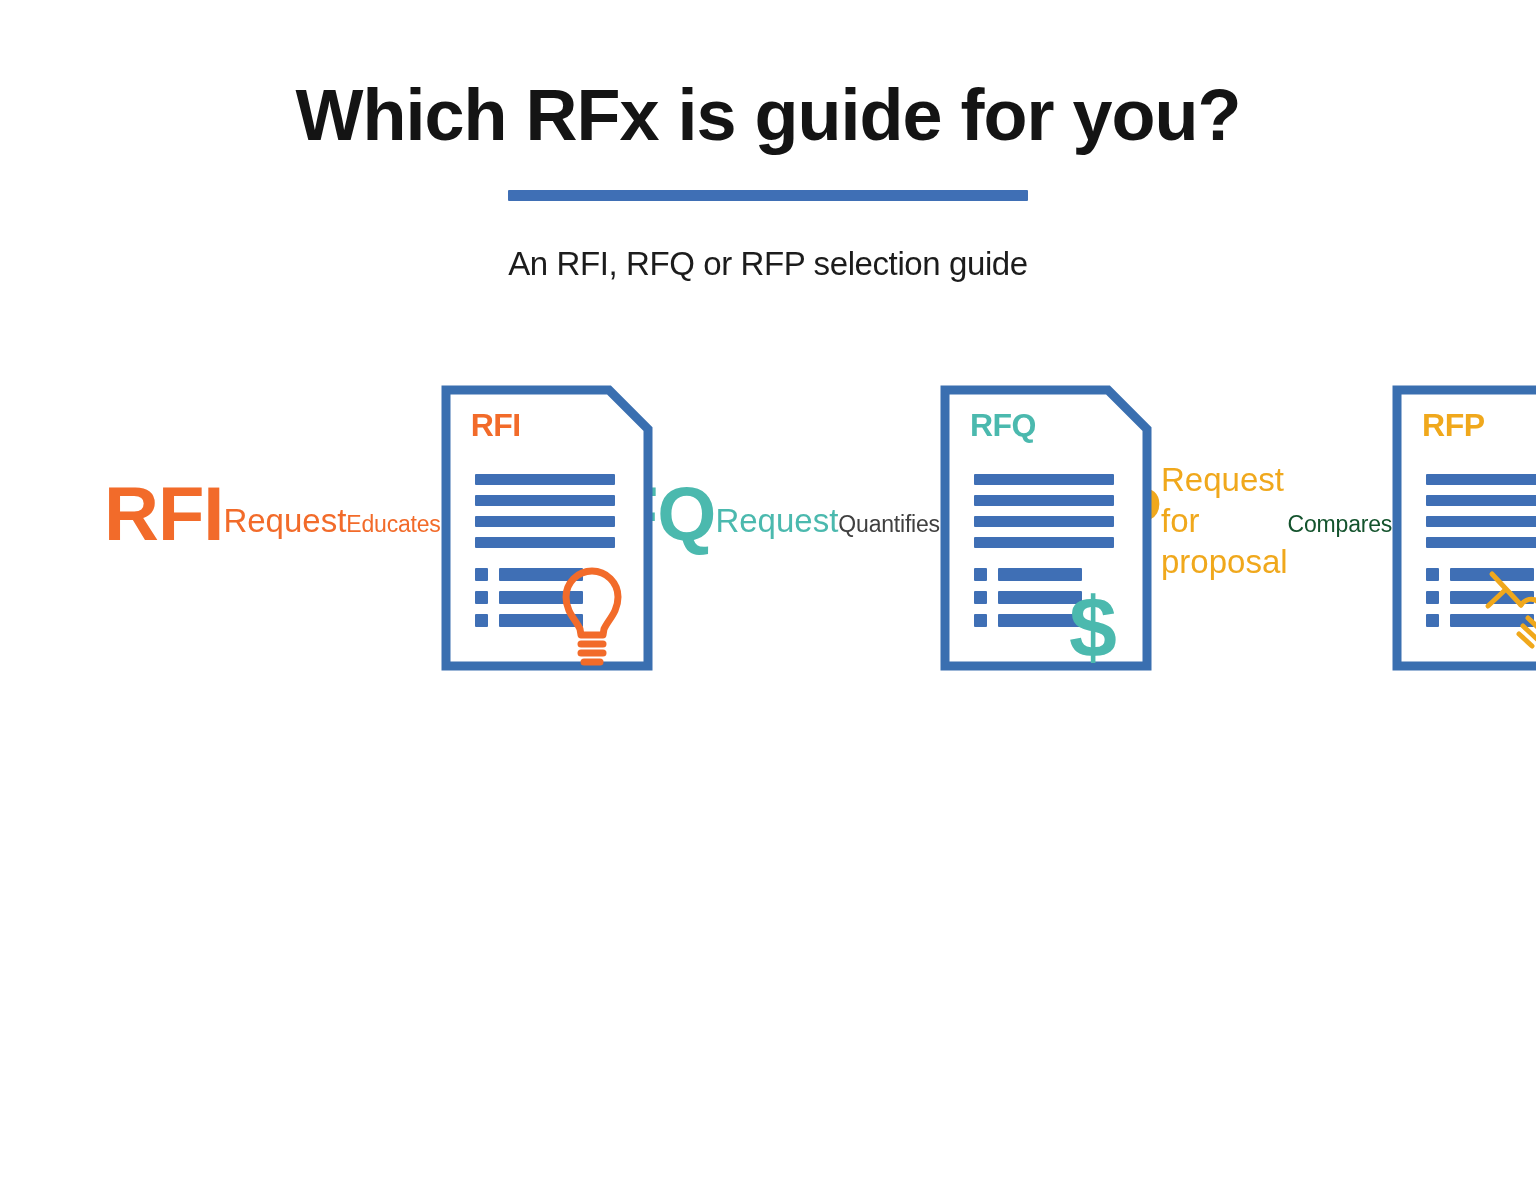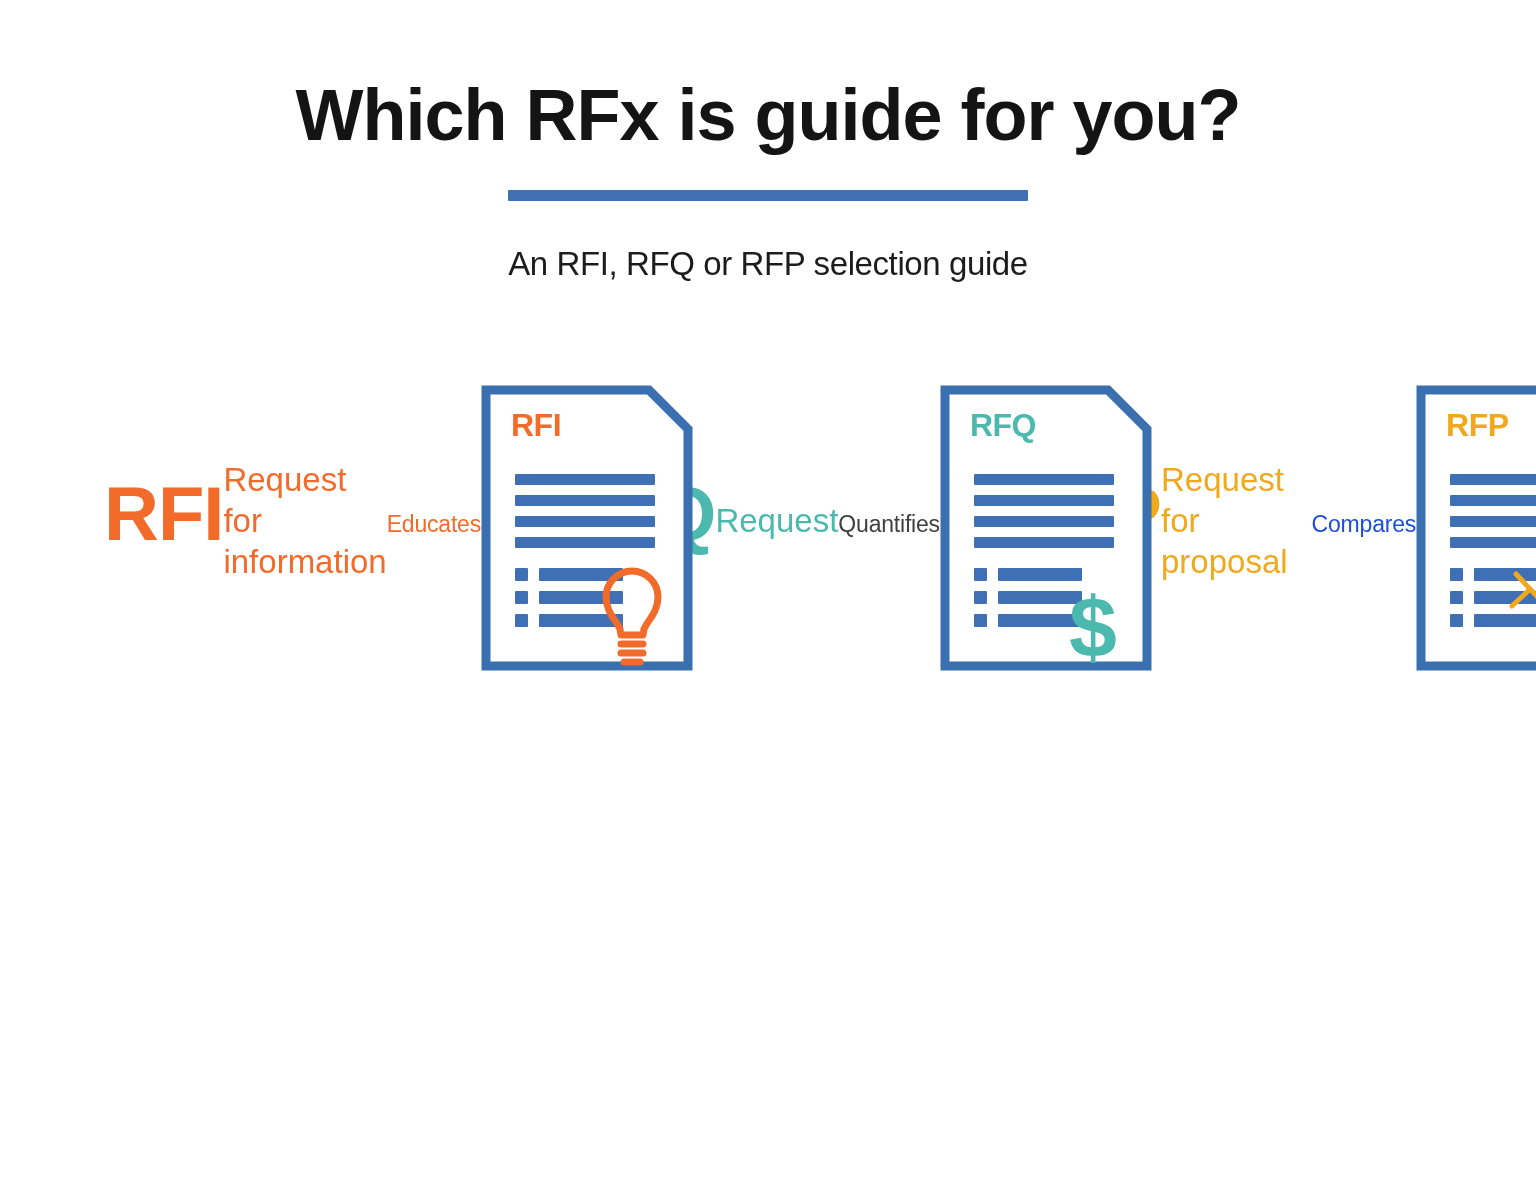--- a/index.html
+++ b/index.html
@@ -124,21 +124,20 @@
     <div class="title-rule" style="background: rgb(63, 111, 181);"></div>
     <h2 class="subtitle">An RFI, RFQ or RFP selection guide</h2>
   </div>
 
   <div class="columns">
 
     <div class="column">
       <div class="acronym" style="color: rgb(242, 107, 42);">RFI</div>
       <div class="expansion" style="color: rgb(242, 107, 42);">
         <div>Request</div>
-        <div>for information</div>
       </div>
       <div class="connector" style="background: rgb(242, 107, 42);"></div>
       <div class="verb" style="color: rgb(242, 107, 42);">Educates</div>
 
       <div class="doc-wrap">
         <svg class="doc-svg" viewBox="0 0 212 286" xmlns="http://www.w3.org/2000/svg">
 
           <path d="M5 5 H168 L207 44 V281 H5 Z" fill="#ffffff" stroke="#3A6FB0" stroke-width="9" stroke-linejoin="miter"></path>
 
           <g fill="#3F6FB5">
@@ -206,21 +205,21 @@
       </div>
     </div>
 
     <div class="column">
       <div class="acronym" style="color: rgb(240, 168, 28);">RFP</div>
       <div class="expansion" style="color: rgb(240, 168, 28);">
         <div>Request</div>
         <div>for proposal</div>
       </div>
       <div class="connector" style="background: rgb(240, 168, 28);"></div>
-      <div class="verb" style="color: #1d4ed8; margin-left: 24px;">Compares</div>
+      <div class="verb" style="color: #14532d;">Compares</div>
 
       <div class="doc-wrap">
         <svg class="doc-svg" viewBox="0 0 212 286" xmlns="http://www.w3.org/2000/svg">
           <path d="M5 5 H168 L207 44 V281 H5 Z" fill="#ffffff" stroke="#3A6FB0" stroke-width="9" stroke-linejoin="miter"></path>
           <g fill="#3F6FB5">
             <rect x="34" y="89" width="140" height="11" rx="1"></rect>
             <rect x="34" y="110" width="140" height="11" rx="1"></rect>
             <rect x="34" y="131" width="140" height="11" rx="1"></rect>
             <rect x="34" y="152" width="140" height="11" rx="1"></rect>
           </g>

